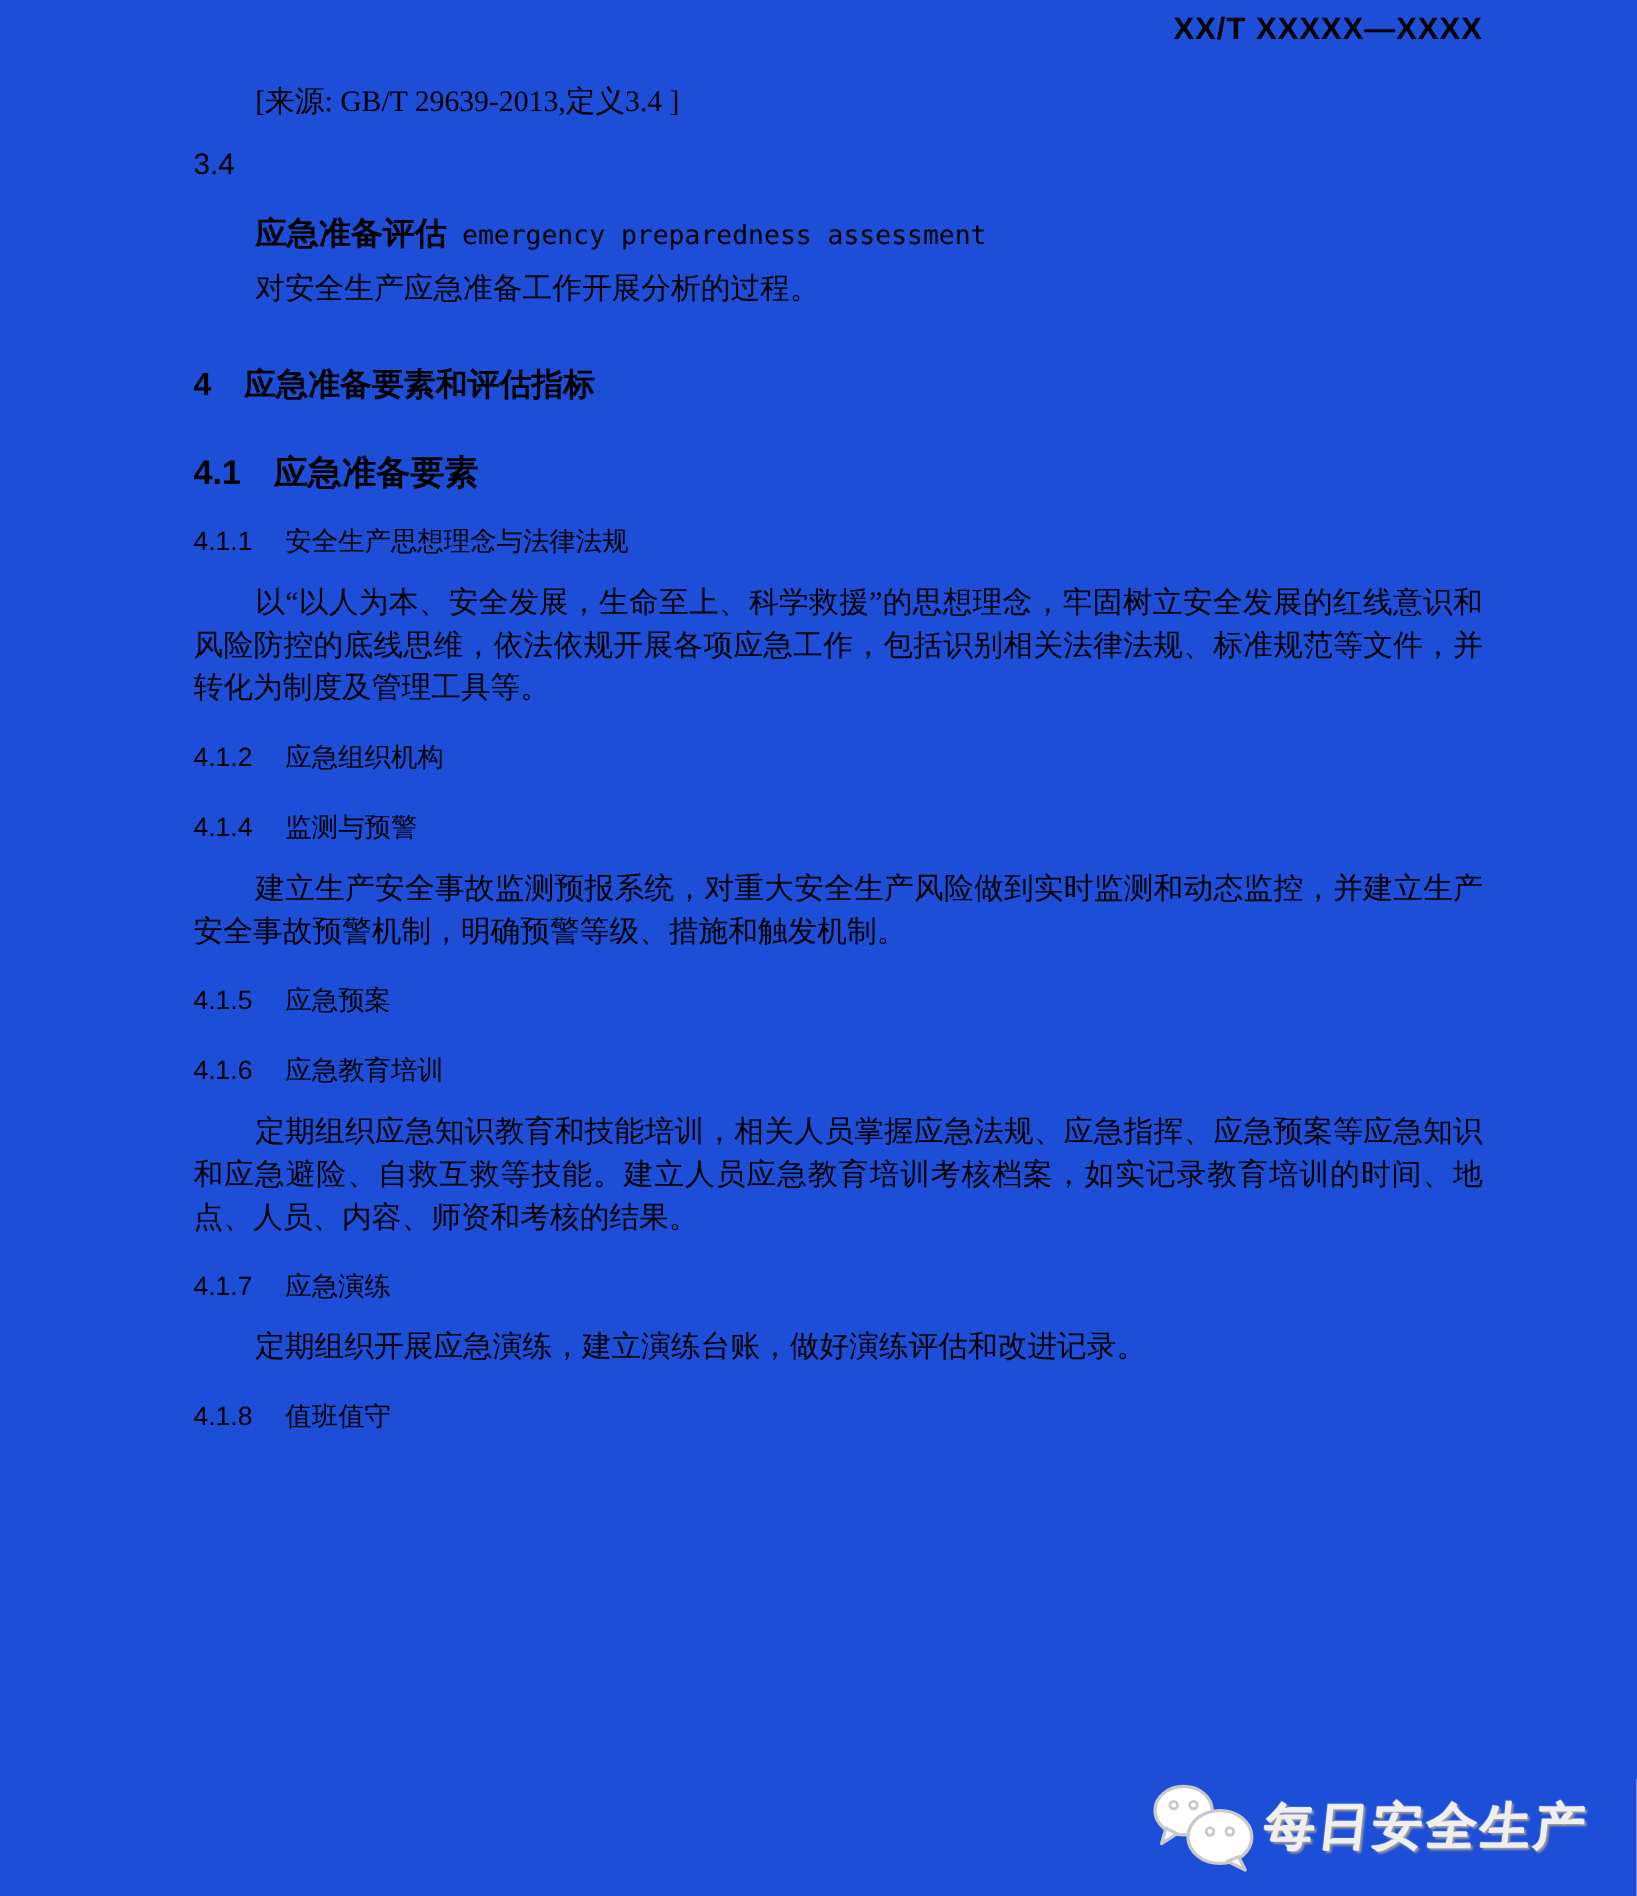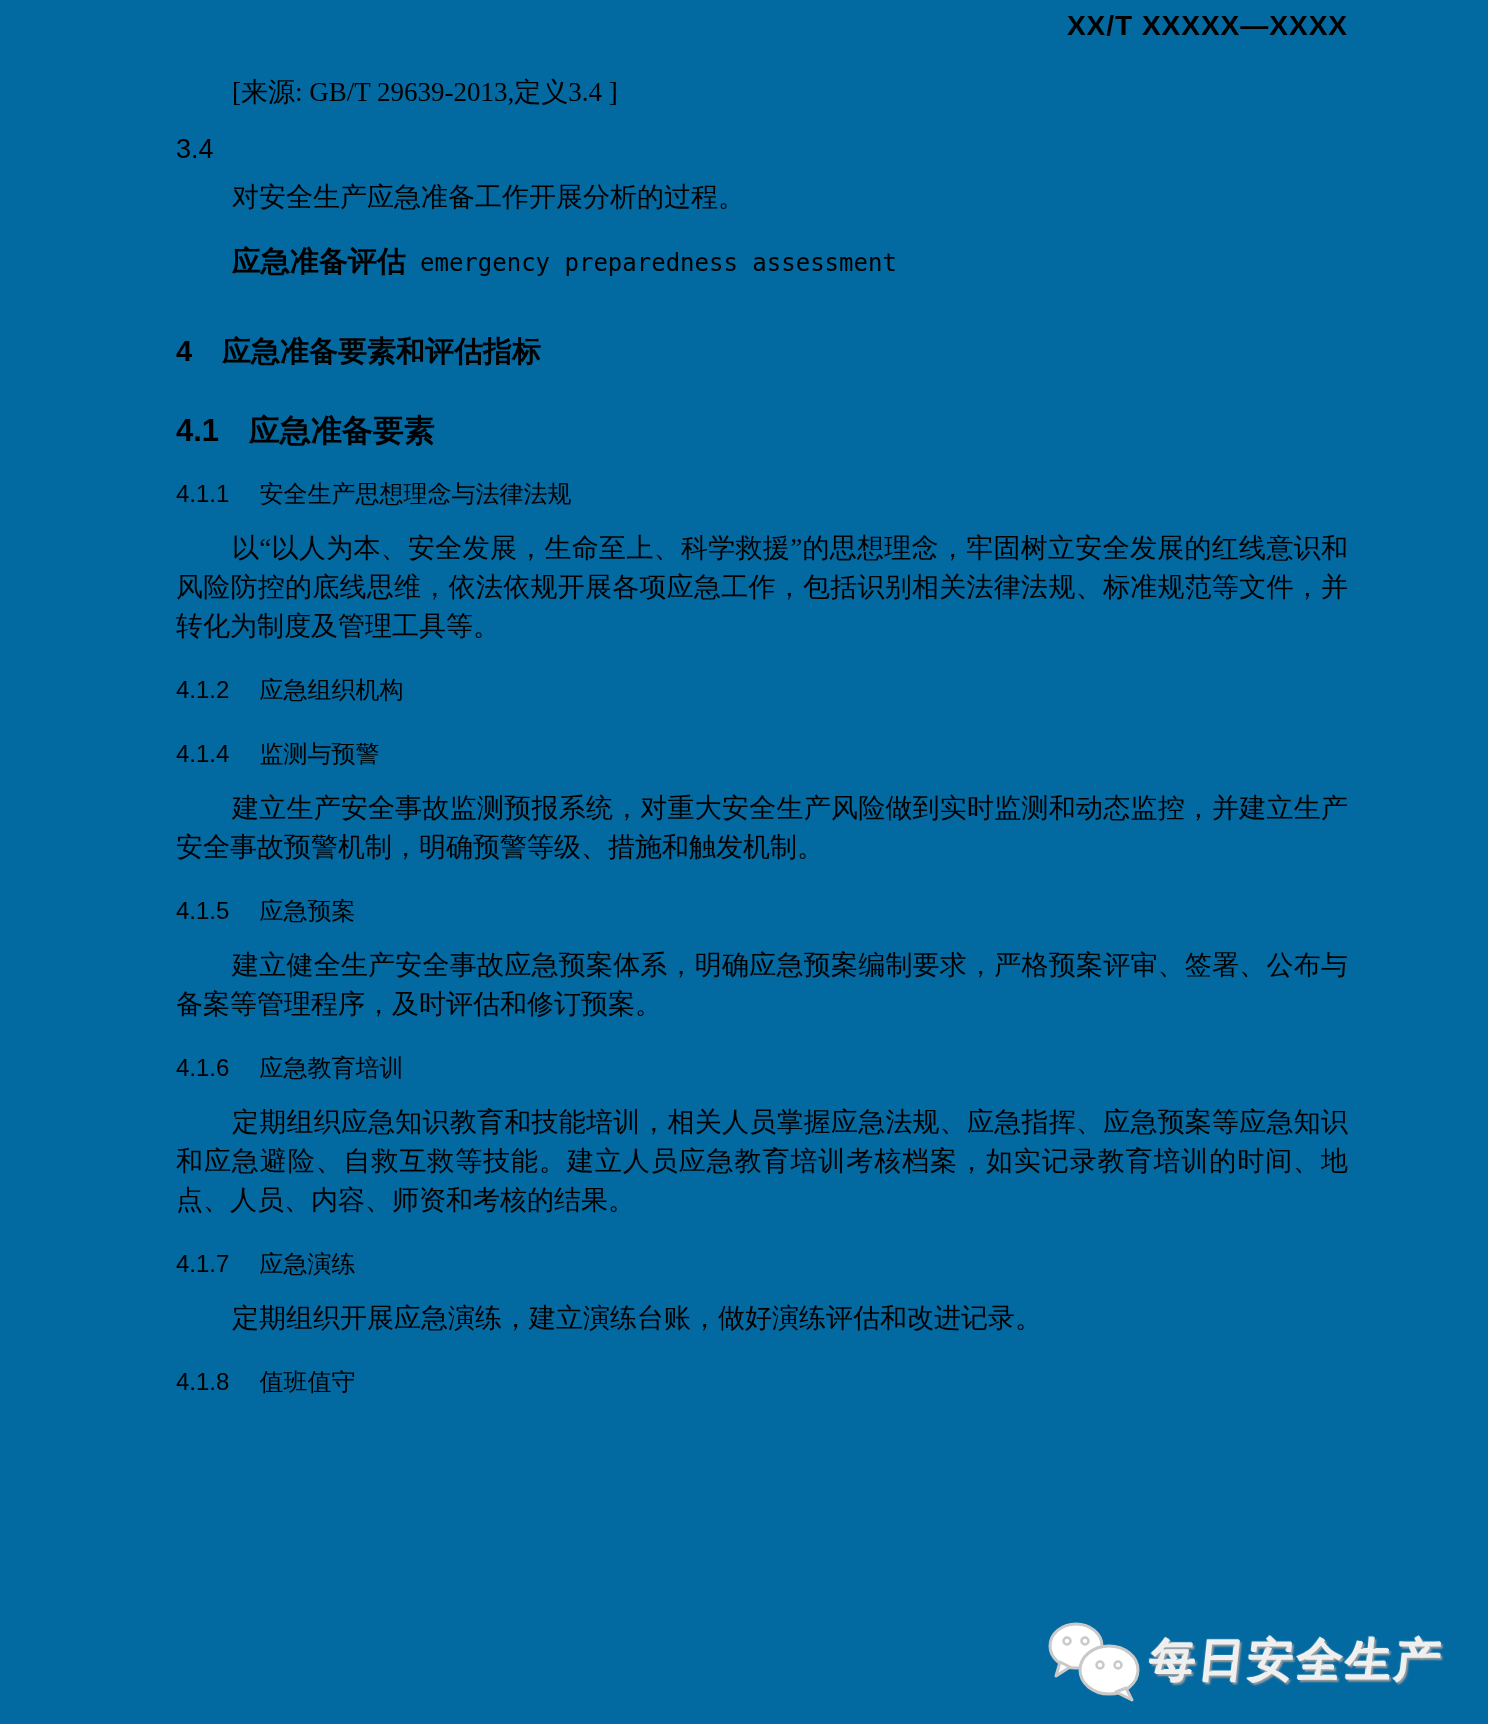--- a/index.html
+++ b/index.html
@@ -1,20 +1,20 @@
 <!DOCTYPE html>
 <html><head>
 <meta charset="utf-8">
 <style>
   html, body { margin: 0; padding: 0; background: #ffffff; }
   .page {
     position: relative;
     width: 1488px;
     height: 1724px;
-    background: #0369a1;
+    background: #1d4ed8;
     overflow: hidden;
     color: #000000;
     font-family: "Liberation Serif", "DejaVu Serif", serif;
   }
   .doc-code {
     position: absolute;
     top: 10px;
     right: 140px;
     font-family: "Liberation Sans", "DejaVu Sans", sans-serif;
     font-weight: bold;
@@ -100,25 +100,25 @@
 <div class="page">
 
   <div class="doc-code">XX/T XXXXX—XXXX</div>
 
   <div class="content">
 
     <p class="indent source-note">[来源: GB/T 29639-2013,定义3.4 ]</p>
 
     <p class="clause-num">3.4</p>
 
-    <p class="indent definition">对安全生产应急准备工作开展分析的过程。</p>
-
     <p class="indent term-line">
       <span class="term-cn">应急准备评估</span><span class="term-en">emergency preparedness assessment</span>
     </p>
+
+    <p class="indent definition">对安全生产应急准备工作开展分析的过程。</p>
 
     <div id="sections">
         <div>
           <p class="sec-heading l1"><span class="sec-num">4</span><span class="sec-title">应急准备要素和评估指标</span></p>
         </div>
         <div>
           <p class="sec-heading l2"><span class="sec-num">4.1</span><span class="sec-title">应急准备要素</span></p>
         </div>
         <div>
           <p class="sec-heading l3"><span class="sec-num">4.1.1</span><span class="sec-title">安全生产思想理念与法律法规</span></p>
@@ -126,21 +126,20 @@
         </div>
         <div>
           <p class="sec-heading l3"><span class="sec-num">4.1.2</span><span class="sec-title">应急组织机构</span></p>
         </div>
         <div>
           <p class="sec-heading l3"><span class="sec-num">4.1.4</span><span class="sec-title">监测与预警</span></p>
           <p class="para">建立生产安全事故监测预报系统，对重大安全生产风险做到实时监测和动态监控，并建立生产安全事故预警机制，明确预警等级、措施和触发机制。</p>
         </div>
         <div>
           <p class="sec-heading l3"><span class="sec-num">4.1.5</span><span class="sec-title">应急预案</span></p>
-          <p class="para">建立健全生产安全事故应急预案体系，明确应急预案编制要求，严格预案评审、签署、公布与备案等管理程序，及时评估和修订预案。</p>
         </div>
         <div>
           <p class="sec-heading l3"><span class="sec-num">4.1.6</span><span class="sec-title">应急教育培训</span></p>
           <p class="para">定期组织应急知识教育和技能培训，相关人员掌握应急法规、应急指挥、应急预案等应急知识和应急避险、自救互救等技能。建立人员应急教育培训考核档案，如实记录教育培训的时间、地点、人员、内容、师资和考核的结果。</p>
         </div>
         <div>
           <p class="sec-heading l3"><span class="sec-num">4.1.7</span><span class="sec-title">应急演练</span></p>
           <p class="para">定期组织开展应急演练，建立演练台账，做好演练评估和改进记录。</p>
         </div>
         <div>

